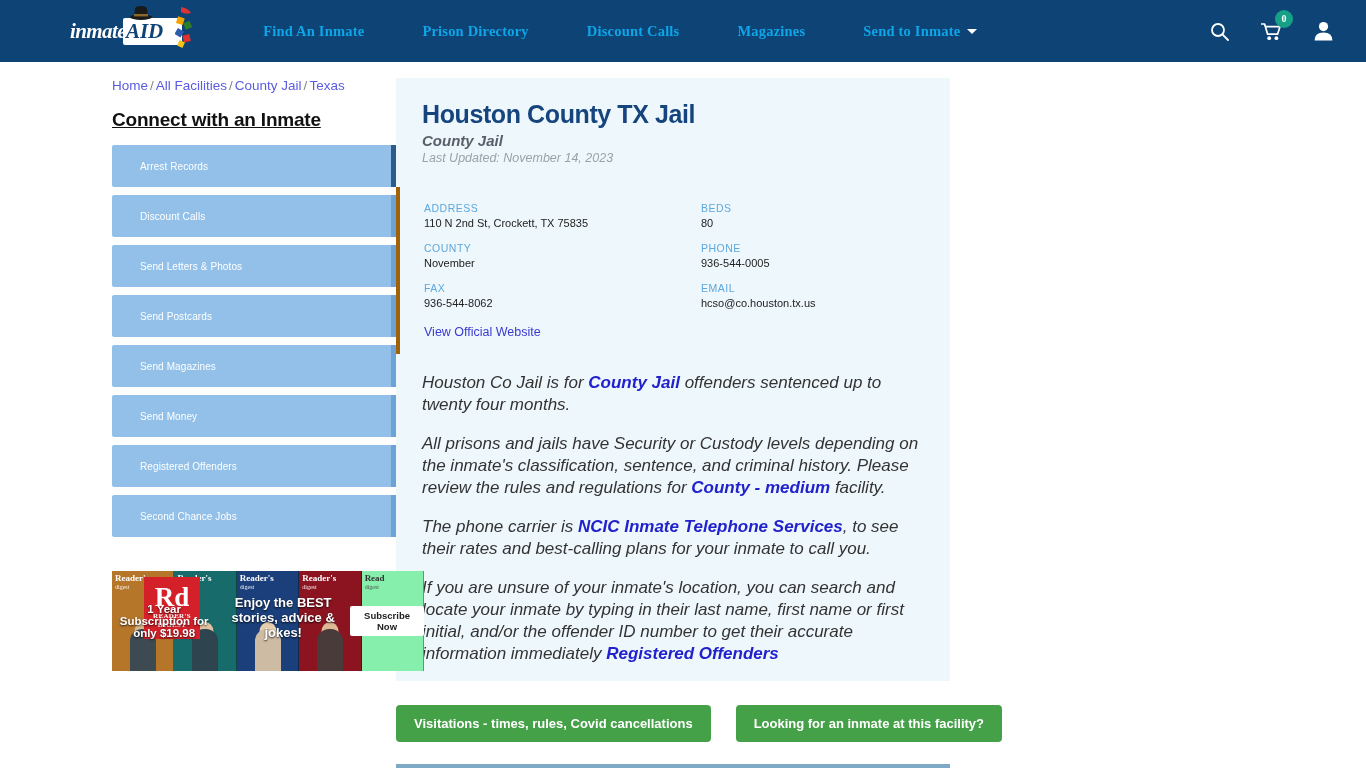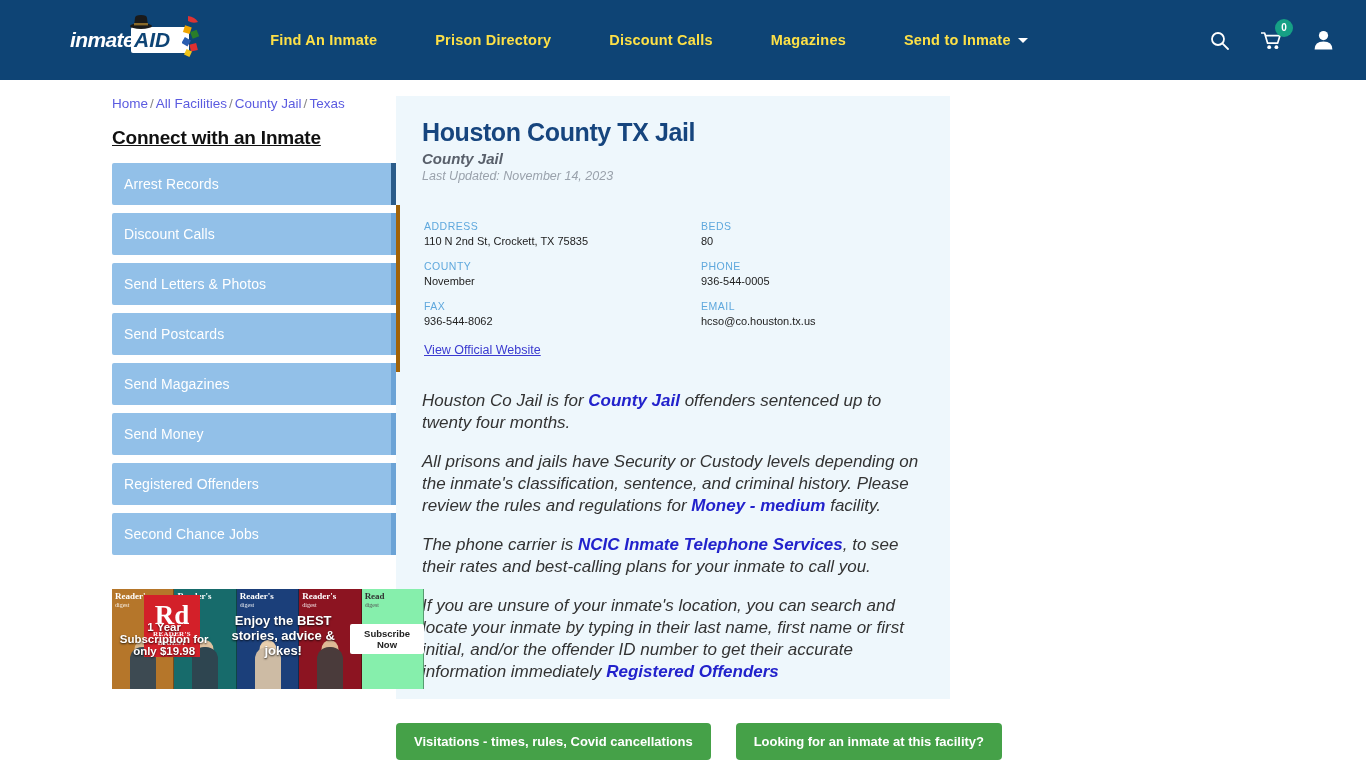--- a/index.html
+++ b/index.html
@@ -7,26 +7,27 @@
   html, body {
     margin: 0; padding: 0;
     width: 1366px; height: 768px;
     overflow: hidden;
     background: #ffffff;
     font-family: "Liberation Sans", sans-serif;
   }
 
   
   .navbar {
-    height: 80px;
+    height: 62px;
     background: #0e4475;
     display: flex;
     align-items: center;
     padding: 0 22px 0 70px;
     position: relative;
+    font-family: Liberation Serif, serif;
   }
   .brand {
     display: flex;
     align-items: center;
     height: 44px;
     margin-right: 52px;
     cursor: pointer;
     position: relative;
   }
   .brand-text {
@@ -59,21 +60,21 @@
     right: -13px; top: -2px;
     width: 20px; height: 42px;
     z-index: 2;
   }
   .nav-links {
     display: flex;
     align-items: center;
     flex: 1;
   }
   .nav-link {
-    color: #fde047;
+    color: #0ea5e9;
     font-size: 14.5px;
     font-weight: bold;
     text-decoration: none;
     padding: 0 29px;
     white-space: nowrap;
     cursor: pointer;
     letter-spacing: 0.2px;
   }
   .nav-link.dropdown::after {
     content: "";
@@ -159,23 +160,23 @@
     margin-bottom: 8px;
     cursor: pointer;
     border-radius: 2px;
     overflow: hidden;
     width: 322px;
   }
   .side-btn-label {
     flex: 1;
     display: flex;
     align-items: center;
-    padding-left: 12px;
+    padding-left: 28px;
     color: #ffffff;
-    font-size: 14px;
+    font-size: 10px;
     letter-spacing: 0.1px;
   }
   .side-btn-arrow {
     width: 43px;
     background: #6ba3d6;
     display: flex;
     align-items: center;
     justify-content: center;
   }
   .side-btn.active .side-btn-arrow { background: #2b5c8a; }
@@ -319,21 +320,20 @@
     letter-spacing: 0.5px;
     margin-bottom: 3px;
   }
   .info-value {
     font-size: 11px;
     color: #222222;
   }
   .info-link {
     font-size: 12.5px;
     color: #3a3ad0;
-    text-decoration: underline;
     cursor: pointer;
     margin-top: 46px;
   }
 
   .desc { padding: 0 26px; margin-top: 18px; }
   .desc p {
     font-size: 17px;
     font-style: italic;
     color: #333333;
     line-height: 22px;
@@ -597,21 +597,21 @@
           </div>
           <div>
             <a class="info-link">View Official Website</a>
           </div>
           <div></div>
         </div>
       </div>
 
       <div class="desc">
         <p><span>Houston Co Jail is for </span><a>County Jail</a><span> offenders sentenced up to twenty four months.</span></p>
-        <p><span>All prisons and jails have Security or Custody levels depending on the inmate's classification, sentence, and criminal history. Please review the rules and regulations for </span><a>Money - medium</a><span> facility.</span></p>
+        <p><span>All prisons and jails have Security or Custody levels depending on the inmate's classification, sentence, and criminal history. Please review the rules and regulations for </span><a>County - medium</a><span> facility.</span></p>
         <p><span>The phone carrier is </span><a>NCIC Inmate Telephone Services</a><span>, to see their rates and best-calling plans for your inmate to call you.</span></p>
         <p><span>If you are unsure of your inmate's location, you can search and locate your inmate by typing in their last name, first name or first initial, and/or the offender ID number to get their accurate information immediately </span><a>Registered Offenders</a></p>
       </div>
     </div>
 
     <div class="cta-row">
       <button class="cta-btn">Visitations - times, rules, Covid cancellations</button>
       <button class="cta-btn">Looking for an inmate at this facility?</button>
     </div>
 

